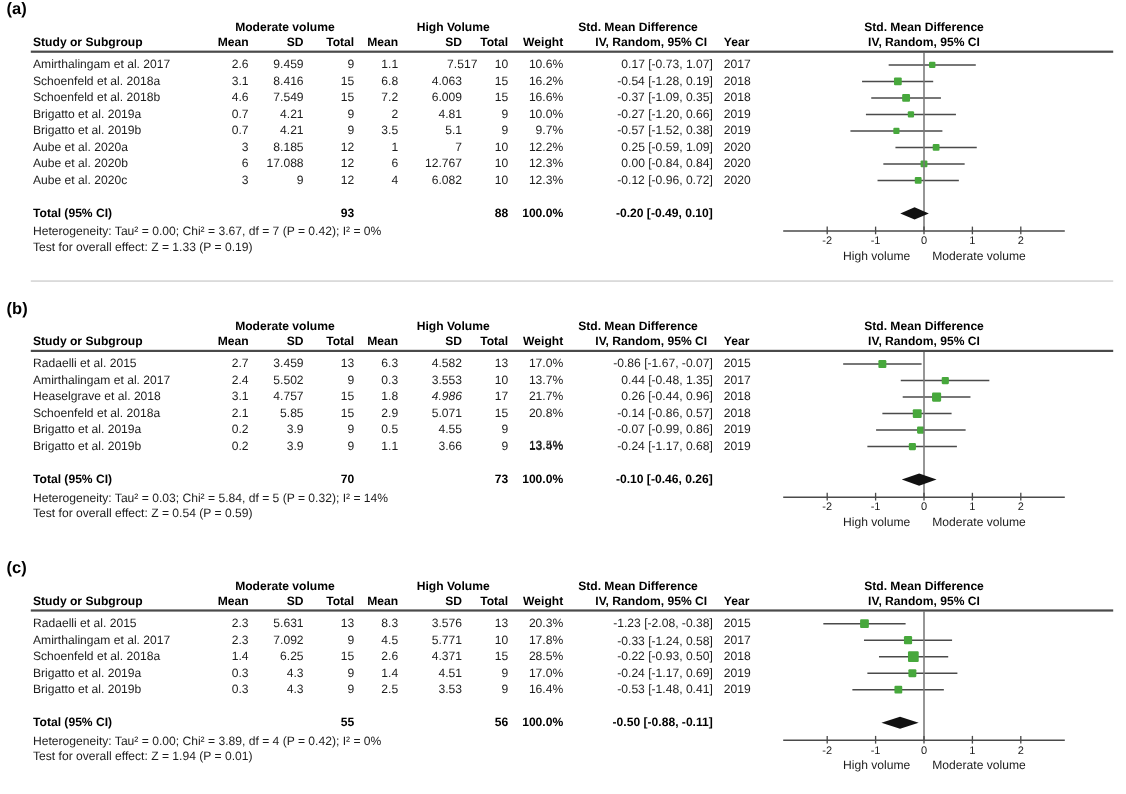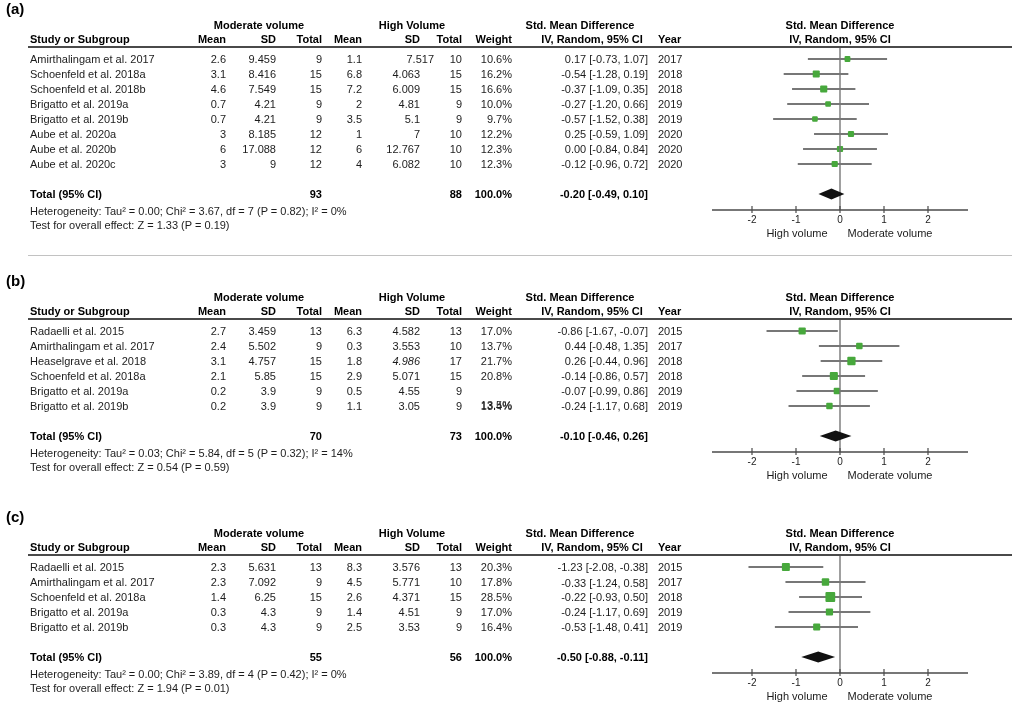--- a/index.html
+++ b/index.html
@@ -182,21 +182,21 @@
       <div class="cell r" style="left: 290px; top: 157px; width: 130px;">6.082</div>
       <div class="cell r" style="left: 332px; top: 157px; width: 130px;">10</div>
       <div class="cell r" style="left: 382px; top: 157px; width: 130px;">12.3%</div>
       <div class="cell r" style="left: 518px; top: 157px; width: 130px;">-0.12 [-0.96, 0.72]</div>
       <div class="cell" style="left: 658px; top: 157px;">2020</div>
       <div class="cell b" style="left: 30px; top: 187px;">Total (95% CI)</div>
       <div class="cell r b" style="left: 192px; top: 187px; width: 130px;">93</div>
       <div class="cell r b" style="left: 332px; top: 187px; width: 130px;">88</div>
       <div class="cell r b" style="left: 382px; top: 187px; width: 130px;">100.0%</div>
       <div class="cell r b" style="left: 518px; top: 187px; width: 130px;">-0.20 [-0.49, 0.10]</div>
-      <div class="cell" style="left: 30px; top: 204px;">Heterogeneity: Tau² = 0.00; Chi² = 3.67, df = 7 (P = 0.82); I² = 0%</div>
+      <div class="cell" style="left: 30px; top: 204px;">Heterogeneity: Tau² = 0.00; Chi² = 3.67, df = 7 (P = 0.42); I² = 0%</div>
       <div class="cell" style="left: 30px; top: 218px;">Test for overall effect: Z = 1.33 (P = 0.19)</div>
       <div class="cell c tick" style="left: 642px; top: 213px; width: 220px;">-2</div>
       <div class="cell c tick" style="left: 686px; top: 213px; width: 220px;">-1</div>
       <div class="cell c tick" style="left: 730px; top: 213px; width: 220px;">0</div>
       <div class="cell c tick" style="left: 774px; top: 213px; width: 220px;">1</div>
       <div class="cell c tick" style="left: 818px; top: 213px; width: 220px;">2</div>
       <div class="cell c axlbl" style="left: 687px; top: 226px; width: 220px;">High volume</div>
       <div class="cell c axlbl" style="left: 780px; top: 226px; width: 220px;">Moderate volume</div>
       <div class="plabel" style="left: 6px; top: 272px;">(b)</div>
       <div class="cell c b" style="left: 149px; top: 290px; width: 220px;">Moderate volume</div>
@@ -263,21 +263,21 @@
       <div class="cell r" style="left: 290px; top: 384px; width: 130px;">4.55</div>
       <div class="cell r" style="left: 332px; top: 384px; width: 130px;">9</div>
       <div class="cell r" style="left: 382px; top: 384px; width: 130px; margin-top: 14px;">13.5%</div>
       <div class="cell r" style="left: 518px; top: 384px; width: 130px;">-0.07 [-0.99, 0.86]</div>
       <div class="cell" style="left: 658px; top: 384px;">2019</div>
       <div class="cell" style="left: 30px; top: 399px;">Brigatto et al. 2019b</div>
       <div class="cell r" style="left: 96px; top: 399px; width: 130px;">0.2</div>
       <div class="cell r" style="left: 146px; top: 399px; width: 130px;">3.9</div>
       <div class="cell r" style="left: 192px; top: 399px; width: 130px;">9</div>
       <div class="cell r" style="left: 232px; top: 399px; width: 130px;">1.1</div>
-      <div class="cell r" style="left: 290px; top: 399px; width: 130px;">3.05</div>
+      <div class="cell r" style="left: 290px; top: 399px; width: 130px;">3.66</div>
       <div class="cell r" style="left: 332px; top: 399px; width: 130px;">9</div>
       <div class="cell r" style="left: 382px; top: 399px; width: 130px;">13.4%</div>
       <div class="cell r" style="left: 518px; top: 399px; width: 130px;">-0.24 [-1.17, 0.68]</div>
       <div class="cell" style="left: 658px; top: 399px;">2019</div>
       <div class="cell b" style="left: 30px; top: 429px;">Total (95% CI)</div>
       <div class="cell r b" style="left: 192px; top: 429px; width: 130px;">70</div>
       <div class="cell r b" style="left: 332px; top: 429px; width: 130px;">73</div>
       <div class="cell r b" style="left: 382px; top: 429px; width: 130px;">100.0%</div>
       <div class="cell r b" style="left: 518px; top: 429px; width: 130px;">-0.10 [-0.46, 0.26]</div>
       <div class="cell" style="left: 30px; top: 446px;">Heterogeneity: Tau² = 0.03; Chi² = 5.84, df = 5 (P = 0.32); I² = 14%</div>

